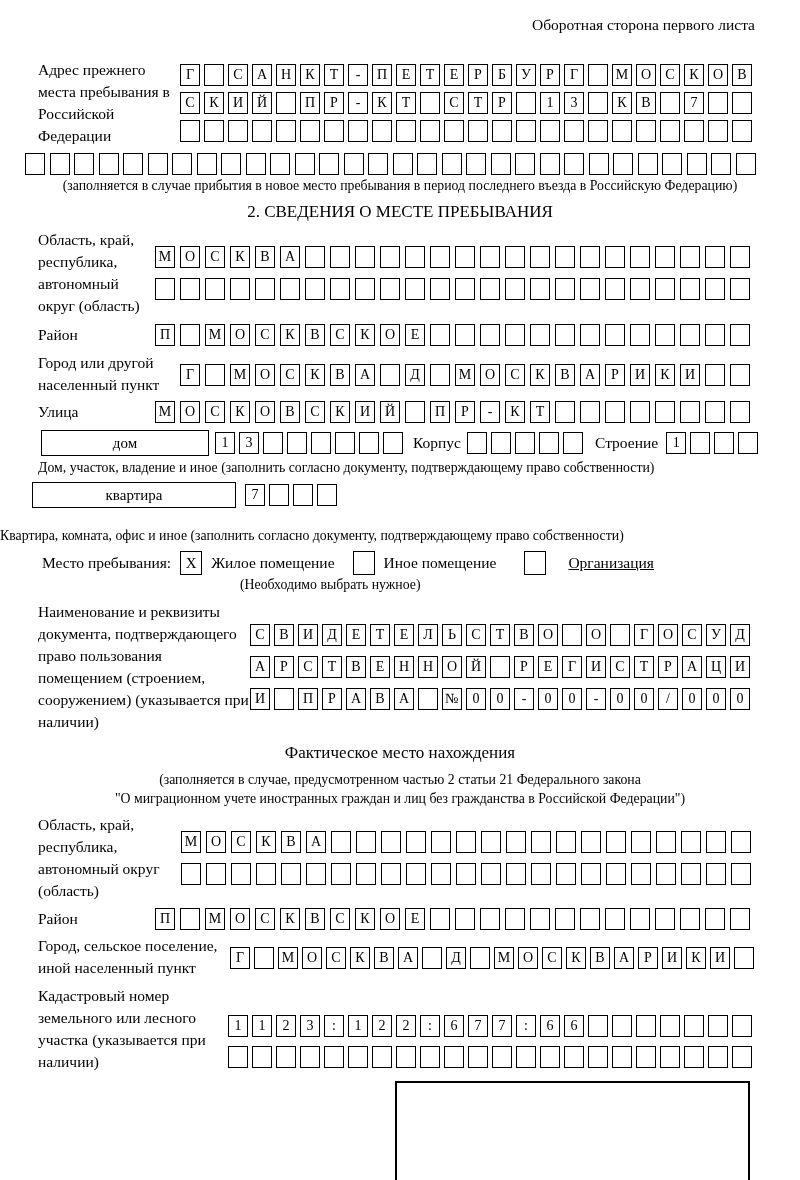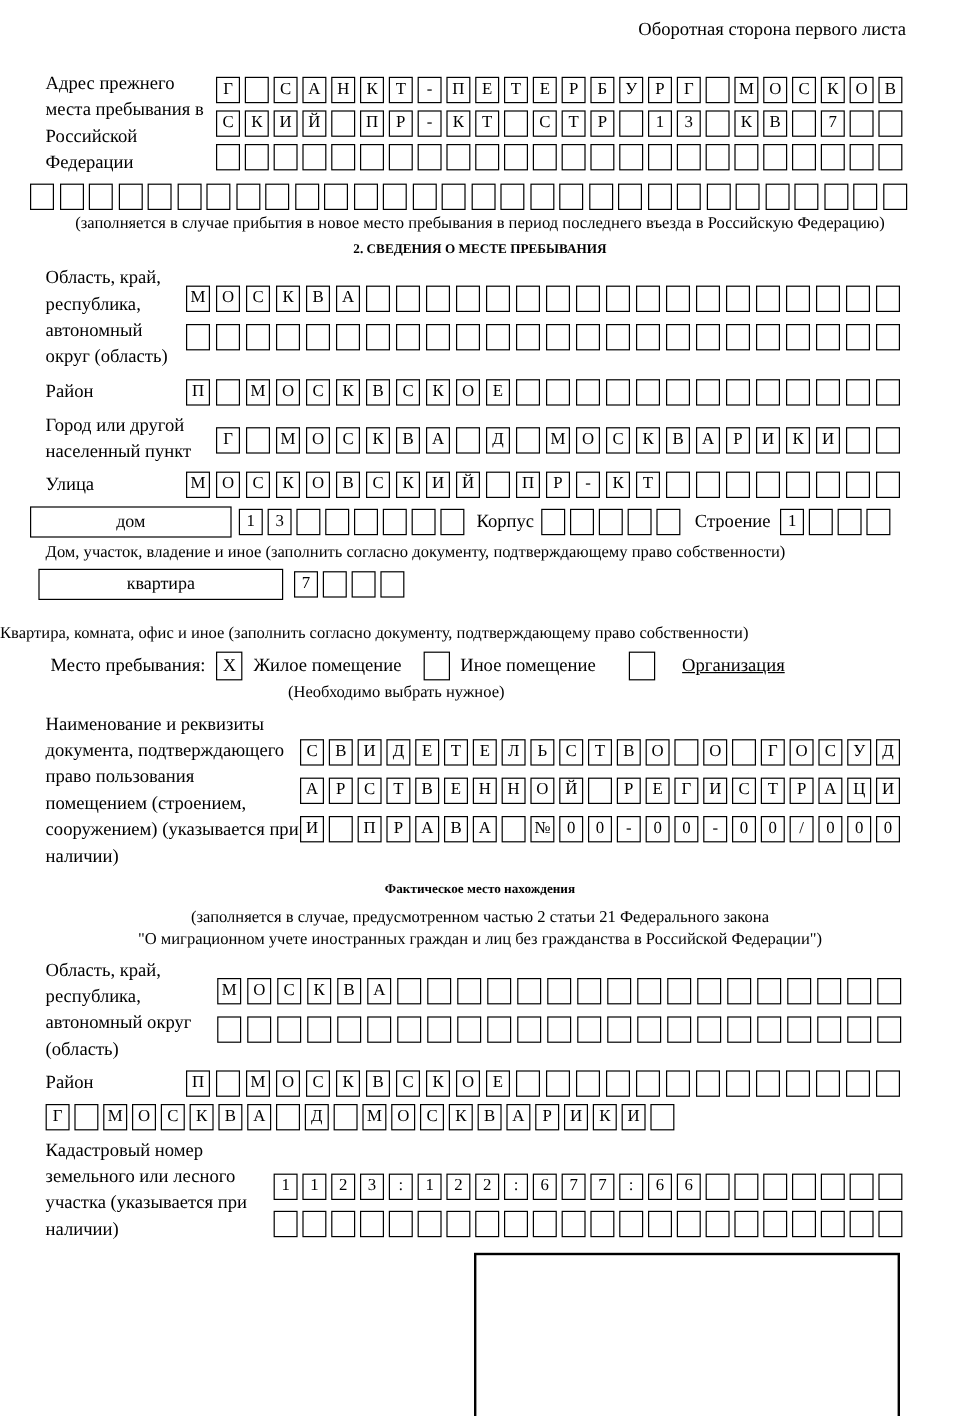--- a/index.html
+++ b/index.html
@@ -18,21 +18,21 @@
   .cells { display:flex; gap:4px; flex-shrink:0; }
   .cells.g5 { gap:5px; }
   .cells.g45 { gap:4.5px; }
   .cell {
     width:20px; height:22px; border:1.7px solid #000; flex-shrink:0;
     display:flex; align-items:center; justify-content:center;
     font-size:14px; line-height:1;
   }
   .note { font-size:13.8px; }
   .note.center { text-align:center; }
-  .title { text-align:center; font-weight:bold; font-size:11px; }
+  .title { text-align:center; font-weight:normal; font-size:17px; }
 
   .fieldbox {
     border:1.7px solid #000; height:26px; display:flex; align-items:center;
     justify-content:center; font-size:15px; flex-shrink:0;
   }
   .inline-lbl { font-size:15.5px; line-height:26px; flex-shrink:0; }
 
   .chk {
     width:22px; height:24px; border:1.7px solid #000; flex-shrink:0;
     display:flex; align-items:center; justify-content:center; font-size:15px;
@@ -307,21 +307,21 @@
       <span class="cell"></span>
       <span class="cell"></span>
       <span class="cell"></span>
       <span class="cell"></span>
       <span class="cell"></span>
       <span class="cell"></span>
       <span class="cell"></span>
     </div>
 </div>
 
-<div style="display:flex; align-items:center; padding-left:25px; margin-top:7px;">
+<div style="display:flex; align-items:center; padding-left:41px; margin-top:7px;">
   <div class="fieldbox" style="width:168px;">дом</div>
   <div class="cells" style="margin-left:6px;">
       <span class="cell">1</span>
       <span class="cell">3</span>
       <span class="cell"></span>
       <span class="cell"></span>
       <span class="cell"></span>
       <span class="cell"></span>
       <span class="cell"></span>
       <span class="cell"></span>
@@ -525,20 +525,21 @@
       <span class="cell"></span>
       <span class="cell"></span>
       <span class="cell"></span>
       <span class="cell"></span>
       <span class="cell"></span>
       <span class="cell"></span>
     </div>
 </div>
 
 <div class="frow" style="margin-top:4px;">
+  <div class="lbl" style="width:192px;">Город, сельское поселение, иной населенный пункт</div>
   <div class="cells" style="margin-top:2px;">
       <span class="cell">Г</span>
       <span class="cell"></span>
       <span class="cell">М</span>
       <span class="cell">О</span>
       <span class="cell">С</span>
       <span class="cell">К</span>
       <span class="cell">В</span>
       <span class="cell">А</span>
       <span class="cell"></span>

